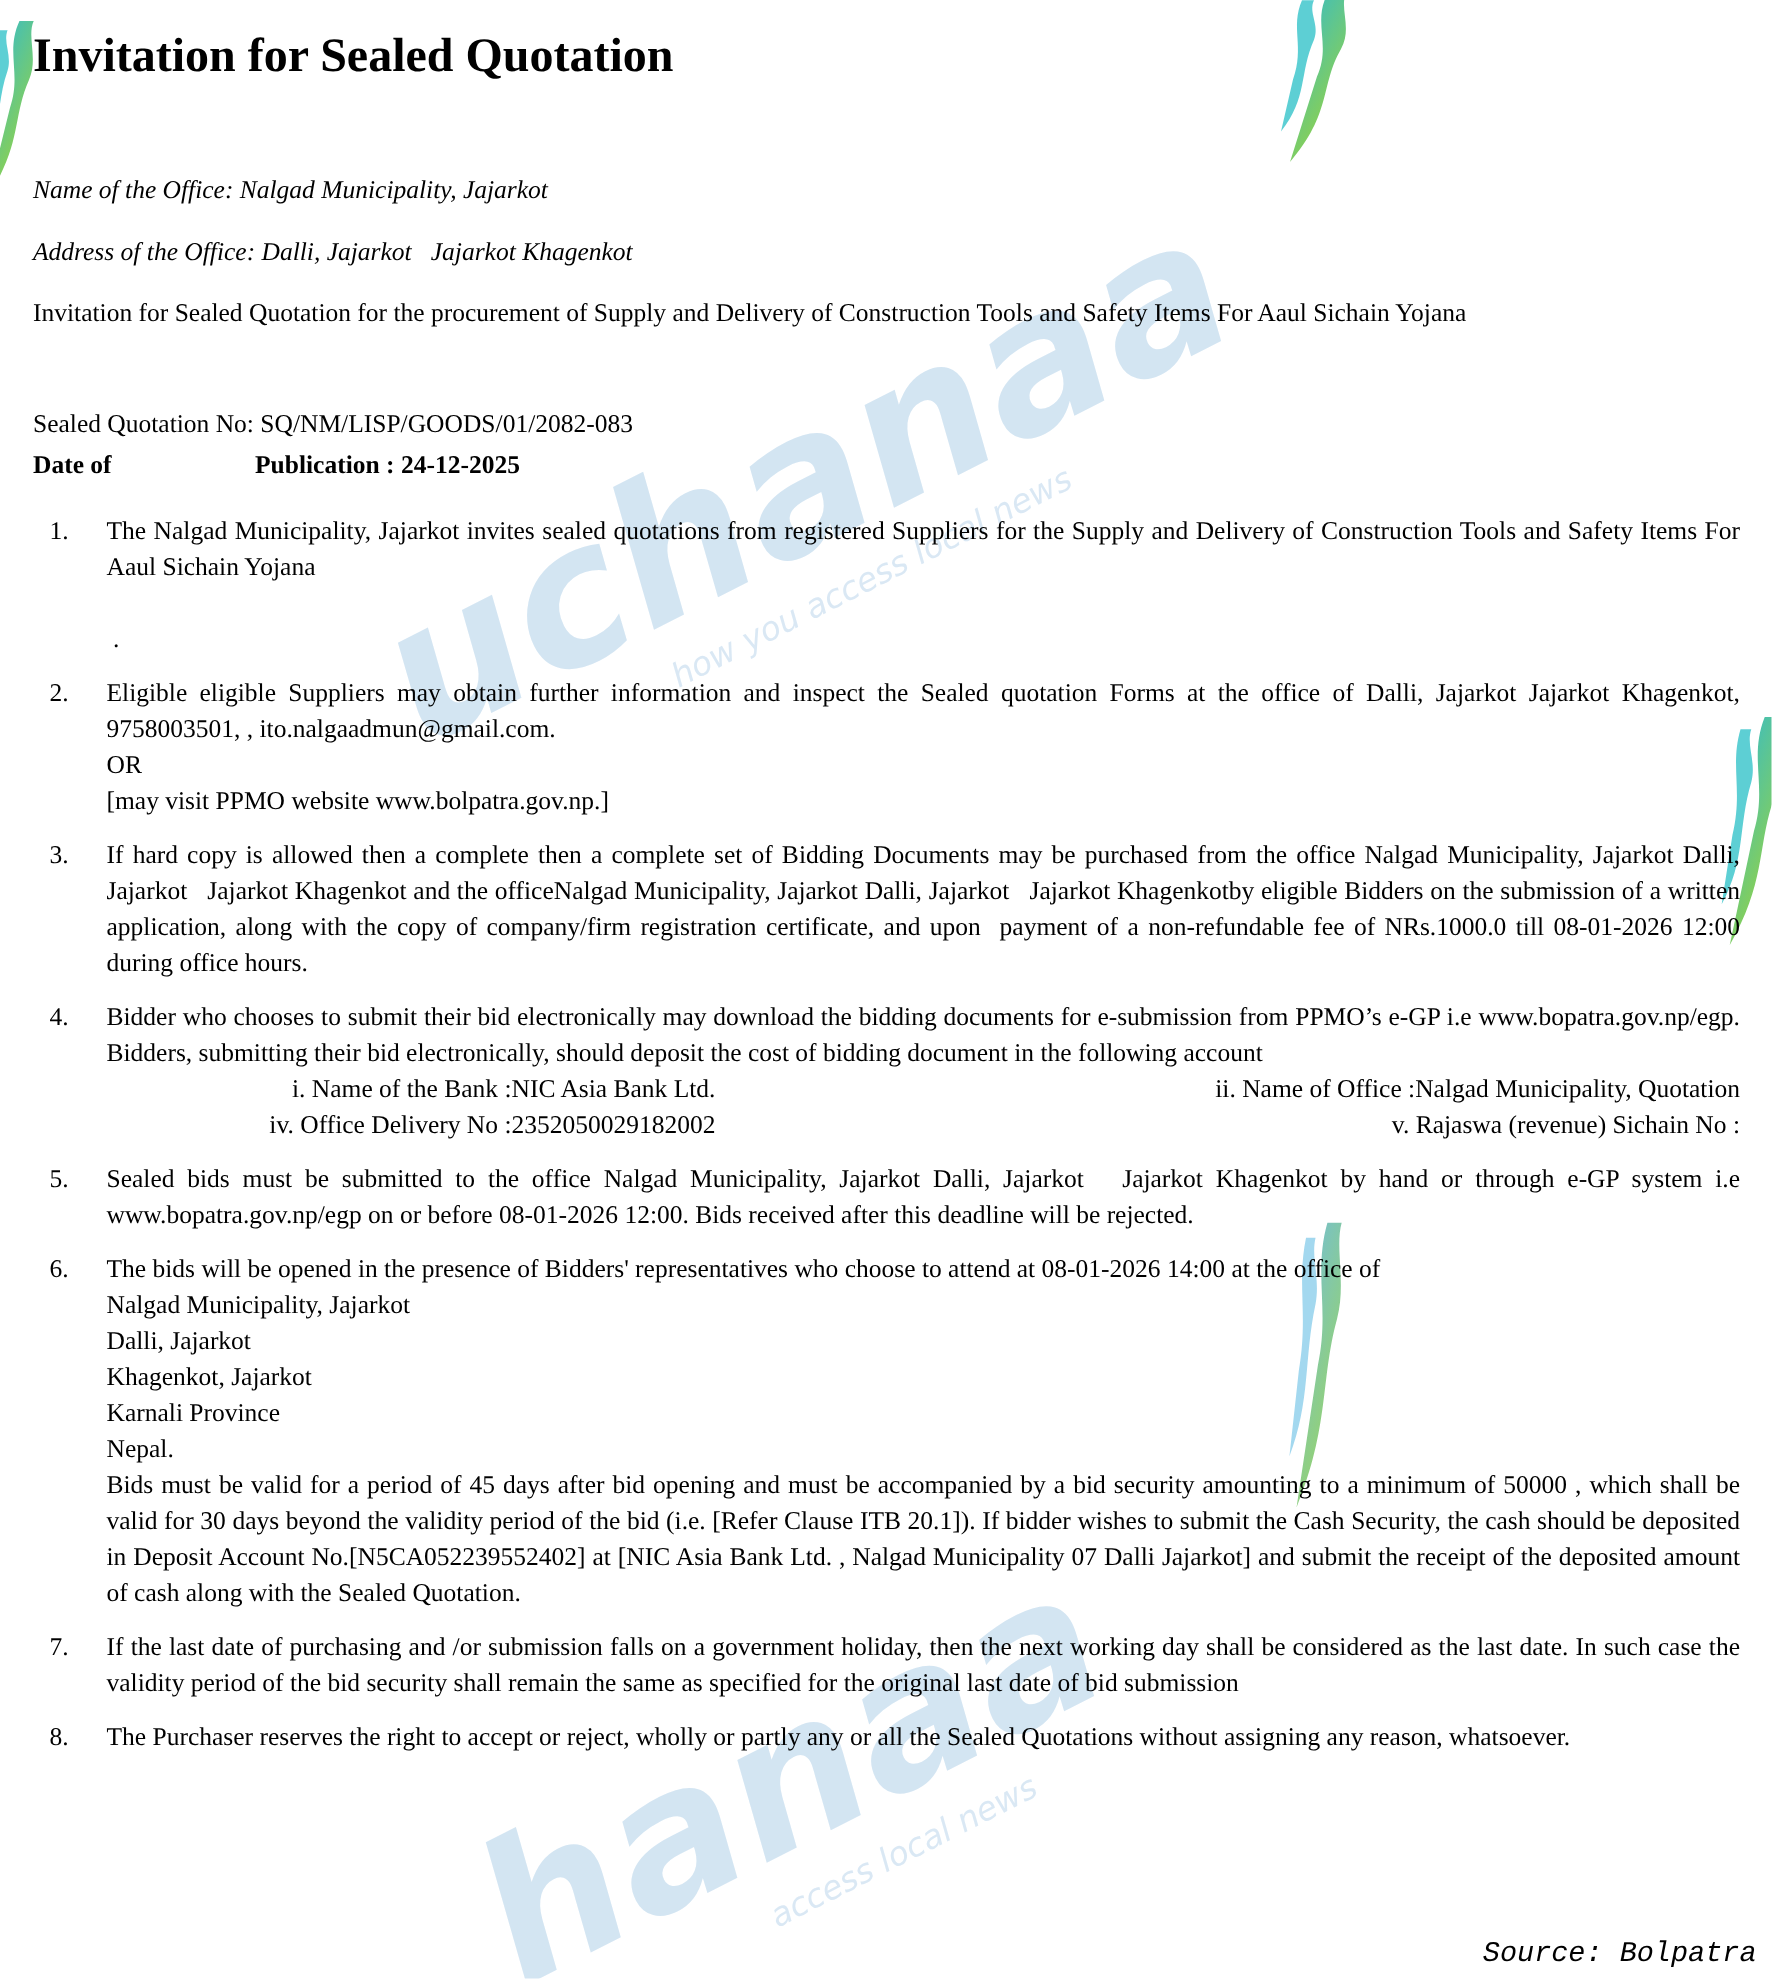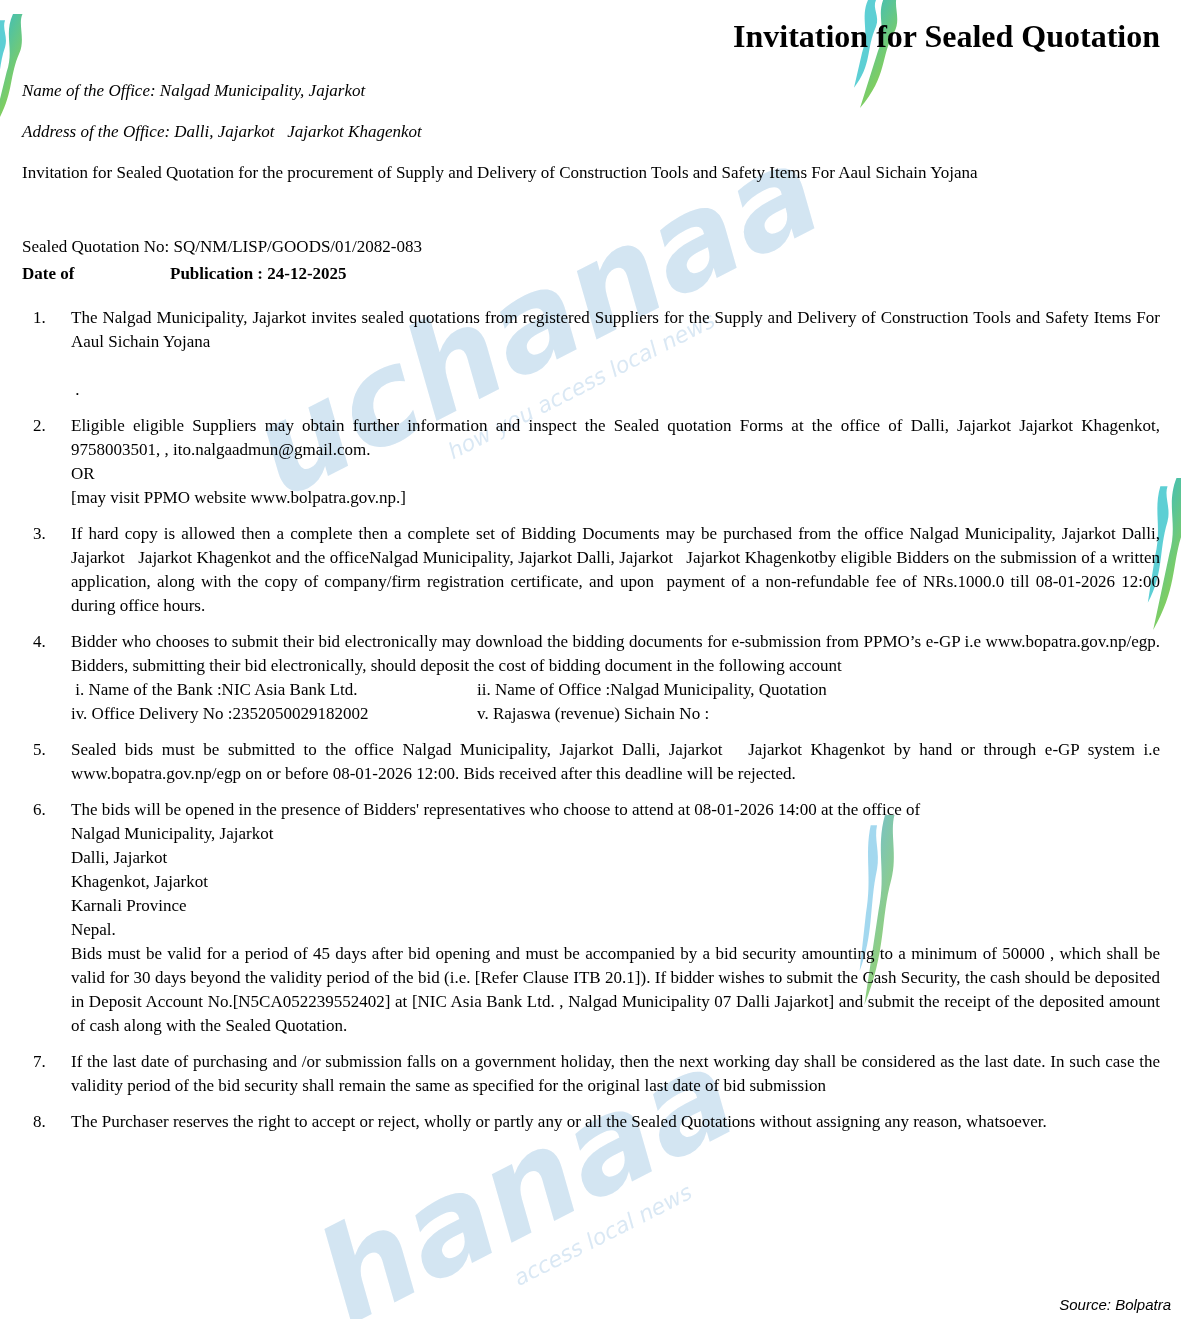--- a/index.html
+++ b/index.html
@@ -34,23 +34,23 @@
     font-size:22px;
     margin-left:170px; margin-top:2px;
     color:#bcd6ec;
     white-space:nowrap;
   }
 
   
   .page { position:relative; z-index:2; padding:18px 21px 0 22px; }
 
   .doc-title {
-    text-align:right;
+    text-align:left;
     font-size:32px; font-weight:bold;
-    margin-bottom:24px;
+    margin-bottom:60px;
   }
 
   .hline { line-height:24px; margin-bottom:17px;font-style:italic; }
   .invitation { line-height:24px; margin-bottom:50px; }
   .qno { line-height:24px; margin-bottom:3px; }
 
   .date-row { display:flex; line-height:24px; margin-bottom:20px;font-weight:bold; }
   .date-label { width:148px; }
 
   .item {
@@ -59,27 +59,28 @@
     line-height:24px;
     margin-bottom:12px;
   }
   .item .num { padding-left:11px; }
   .item .txt { white-space:pre-line; text-align:justify; }
 
   .bank-grid {
     display:grid;
     grid-template-columns:406px 1fr;
     line-height:24px;
+    text-align:right;
   }
   .bank-grid span { white-space:pre-line; }
 
   .source {
     position:absolute; right:10px; bottom:6px; z-index:3;
-    font-family:Liberation Sans, sans-serif;
-    font-style:italic; font-size:15px;
+    font-family:Liberation Mono, monospace;
+    font-style:italic; font-size:19px;
   }
 </style>
 </head>
 <body>
 
 <div class="watermark" style="left:235px; top:255px;">
   <span class="wm-text">uchanaa</span>
   <span class="wm-tag">how you access local news</span>
 </div>
 <div class="watermark" style="left:310px; top:1120px;">

